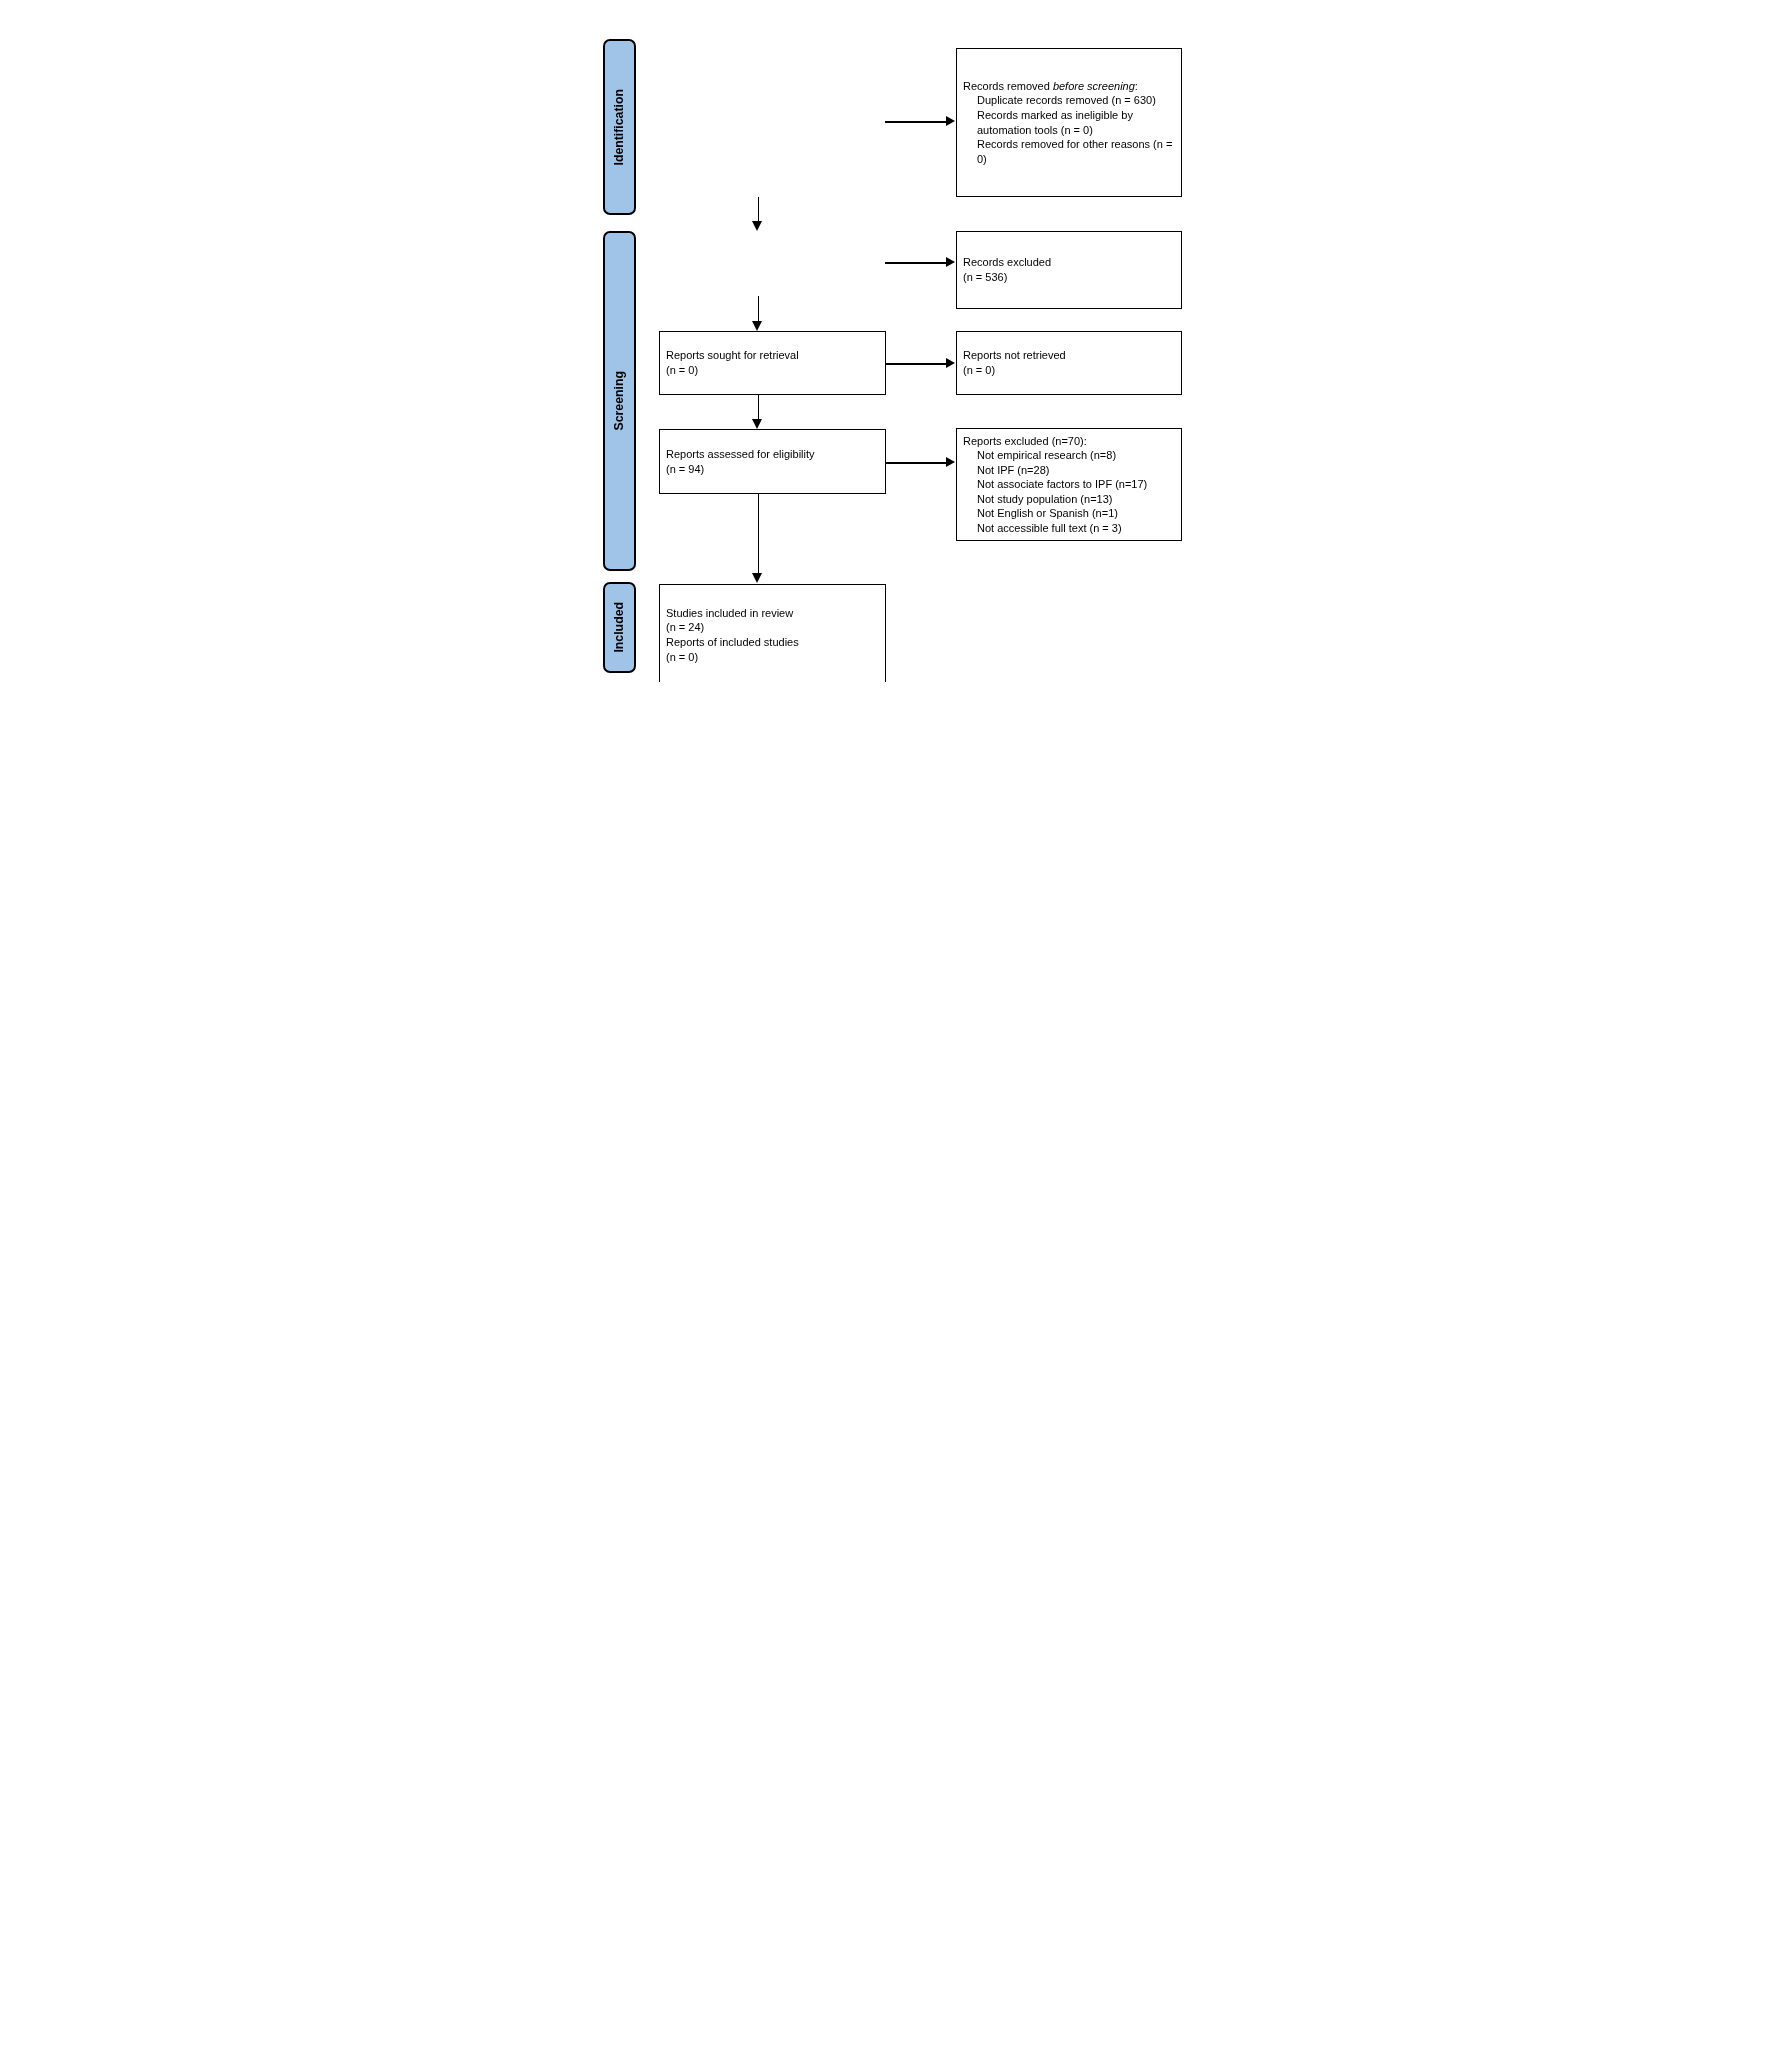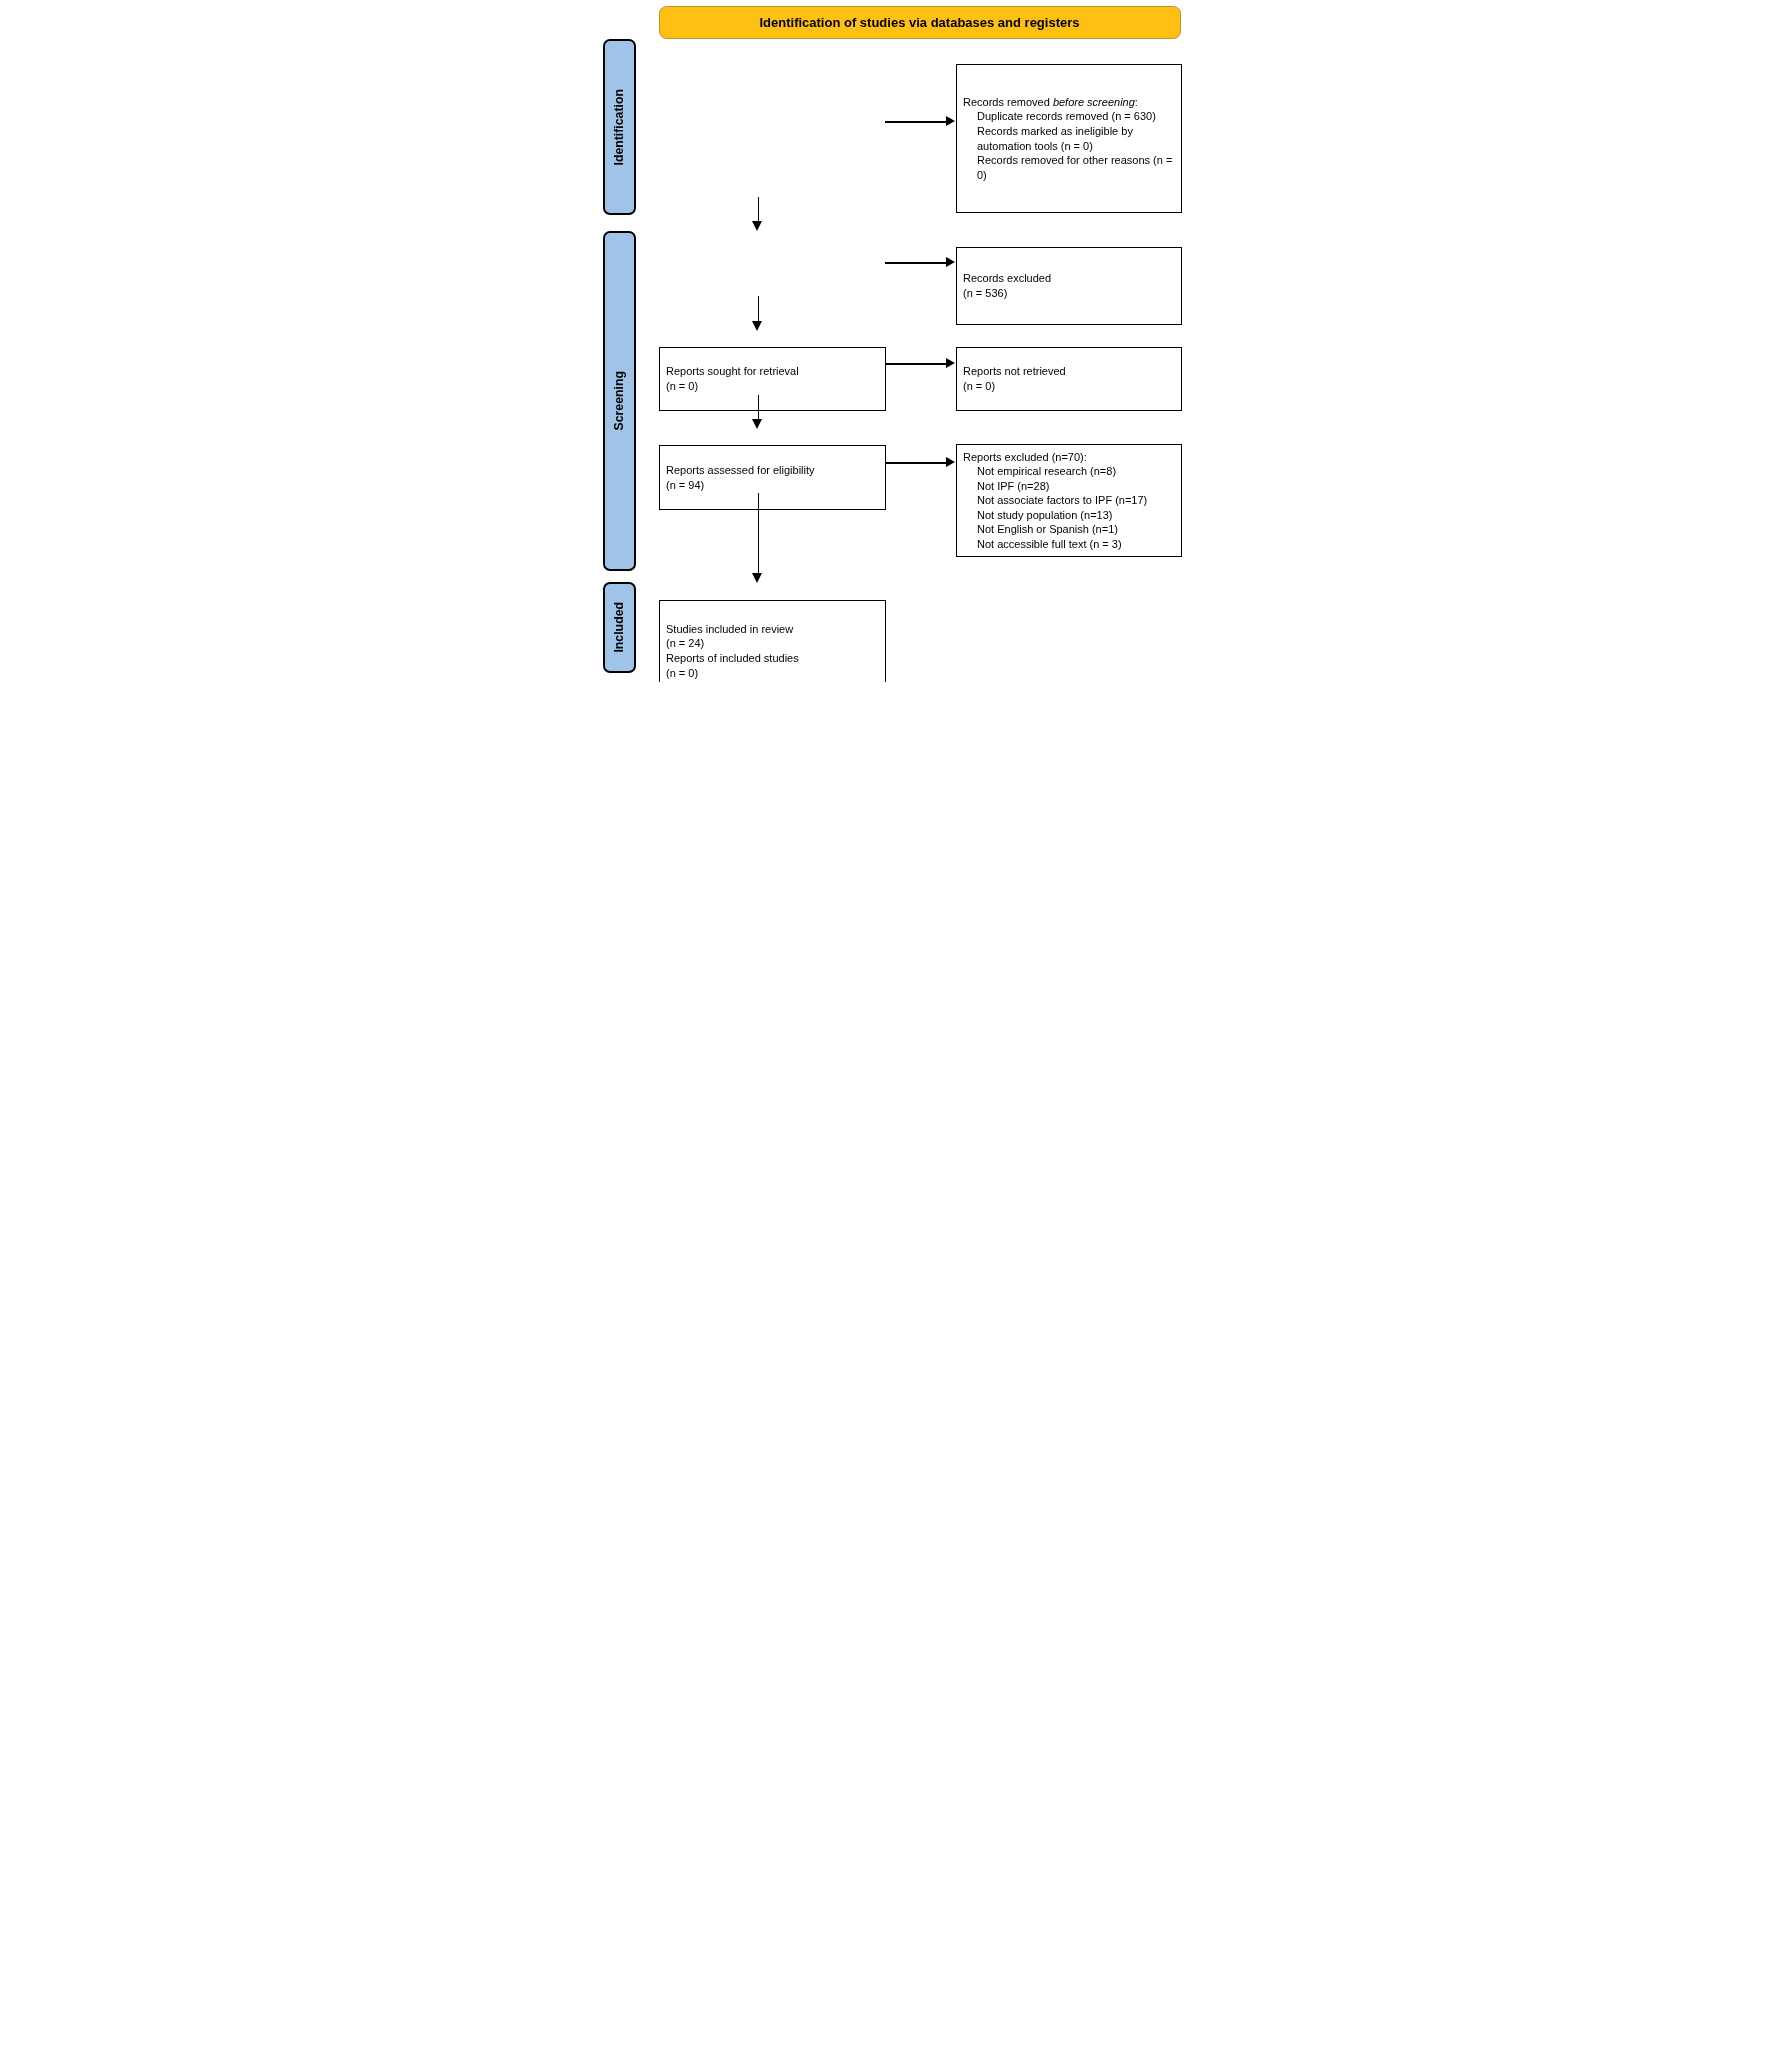--- a/index.html
+++ b/index.html
@@ -19,21 +19,21 @@
     display:flex;align-items:center;justify-content:center;box-sizing:border-box;
   }
   .stage .vtext{
     writing-mode:vertical-rl;transform:rotate(180deg);
     font-weight:bold;font-size:12.3px;white-space:nowrap;
   }
 
   .box{
     position:absolute;background:#fff;border:1.9px solid #000;
     box-sizing:border-box;display:flex;flex-direction:column;justify-content:center;
-    font-size:11px;line-height:1.32;padding:3.9px 5.2px 3.9px 6.5px;margin-top:16px;
+    font-size:11px;line-height:1.32;padding:3.9px 5.2px 3.9px 6.5px;
   }
   .col-l{left:63px;width:227px;}
   .col-r{left:360px;width:226px;}
   .indent{margin-left:14px;}
   .it{font-style:italic;}
 
   .harrow{position:absolute;left:289px;width:61px;height:1.9px;background:#000;}
   .harrow::after{
     content:"";position:absolute;right:-9.7px;top:-5.2px;width:0;height:0;
     border-left:9.7px solid #000;border-top:5.8px solid transparent;border-bottom:5.8px solid transparent;
@@ -42,23 +42,20 @@
   .varrow::after{
     content:"";position:absolute;left:-5.2px;bottom:-10.3px;width:0;height:0;
     border-top:10.3px solid #000;border-left:5.8px solid transparent;border-right:5.8px solid transparent;
   }
 </style>
 </head>
 <body>
 
 <div class="canvas">
 
-  <div class="banner">
-    <span>Identification of studies via databases and registers</span>
-  </div>
 
   <div class="stage" style="top:39px;height:176px;">
     <span class="vtext">Identification</span>
   </div>
   <div class="stage" style="top:231px;height:340px;">
     <span class="vtext">Screening</span>
   </div>
   <div class="stage" style="top:582px;height:91px;">
     <span class="vtext">Included</span>
   </div>

